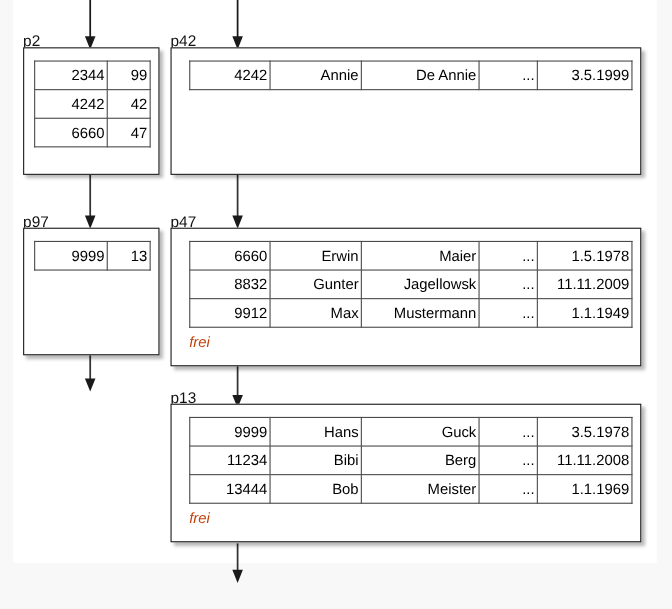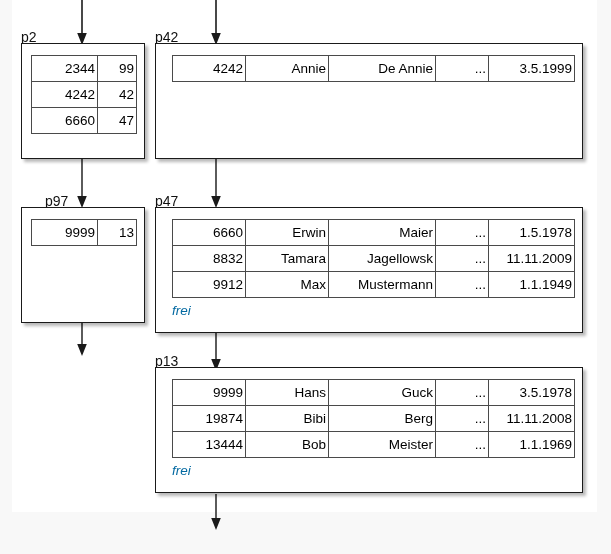--- a/index.html
+++ b/index.html
@@ -53,21 +53,21 @@
     color: #000;
     font-family: "Liberation Sans", sans-serif;
     padding: 0 2px;
     white-space: nowrap;
     overflow: hidden;
   }
   .frei {
     position: absolute;
     font-style: italic;
     font-size: 13.5px;
-    color: #0369a1;
+    color: #c2410c;
     font-family: "Liberation Sans", sans-serif;
   }
   
   .arrow {
     position: absolute;
     overflow: visible;
   }
 </style>
 </head>
 <body>
@@ -125,21 +125,21 @@
         <td>4242</td>
         <td>42</td>
       </tr>
       <tr>
         <td>6660</td>
         <td>47</td>
       </tr>
     </tbody>
   </table>
 
-  <div class="page-label" style="left:9px; top:193px;margin-left:24px;">p97</div>
+  <div class="page-label" style="left:9px; top:193px;">p97</div>
   <div class="page-block" style="left:9px; top:207px; width:124px; height:116px;"></div>
   <table class="rec-table" style="left:19px; top:219px; width:105px;">
     <colgroup>
         <col style="width:66px">
         <col style="width:39px">
       </colgroup>
     <tbody>
       <tr>
         <td>9999</td>
         <td>13</td>
@@ -181,21 +181,21 @@
     <tbody>
       <tr>
         <td>6660</td>
         <td>Erwin</td>
         <td>Maier</td>
         <td>...</td>
         <td>1.5.1978</td>
       </tr>
       <tr>
         <td>8832</td>
-        <td>Tamara</td>
+        <td>Gunter</td>
         <td>Jagellowsk</td>
         <td>...</td>
         <td>11.11.2009</td>
       </tr>
       <tr>
         <td>9912</td>
         <td>Max</td>
         <td>Mustermann</td>
         <td>...</td>
         <td>1.1.1949</td>
@@ -216,21 +216,21 @@
     </colgroup>
     <tbody>
       <tr>
         <td>9999</td>
         <td>Hans</td>
         <td>Guck</td>
         <td>...</td>
         <td>3.5.1978</td>
       </tr>
       <tr>
-        <td>19874</td>
+        <td>11234</td>
         <td>Bibi</td>
         <td>Berg</td>
         <td>...</td>
         <td>11.11.2008</td>
       </tr>
       <tr>
         <td>13444</td>
         <td>Bob</td>
         <td>Meister</td>
         <td>...</td>

